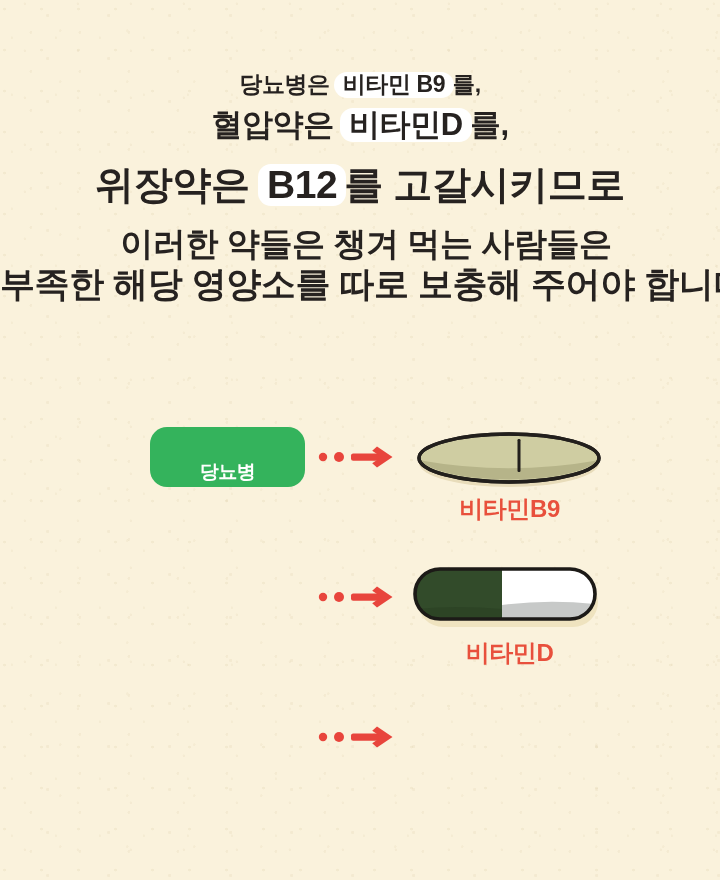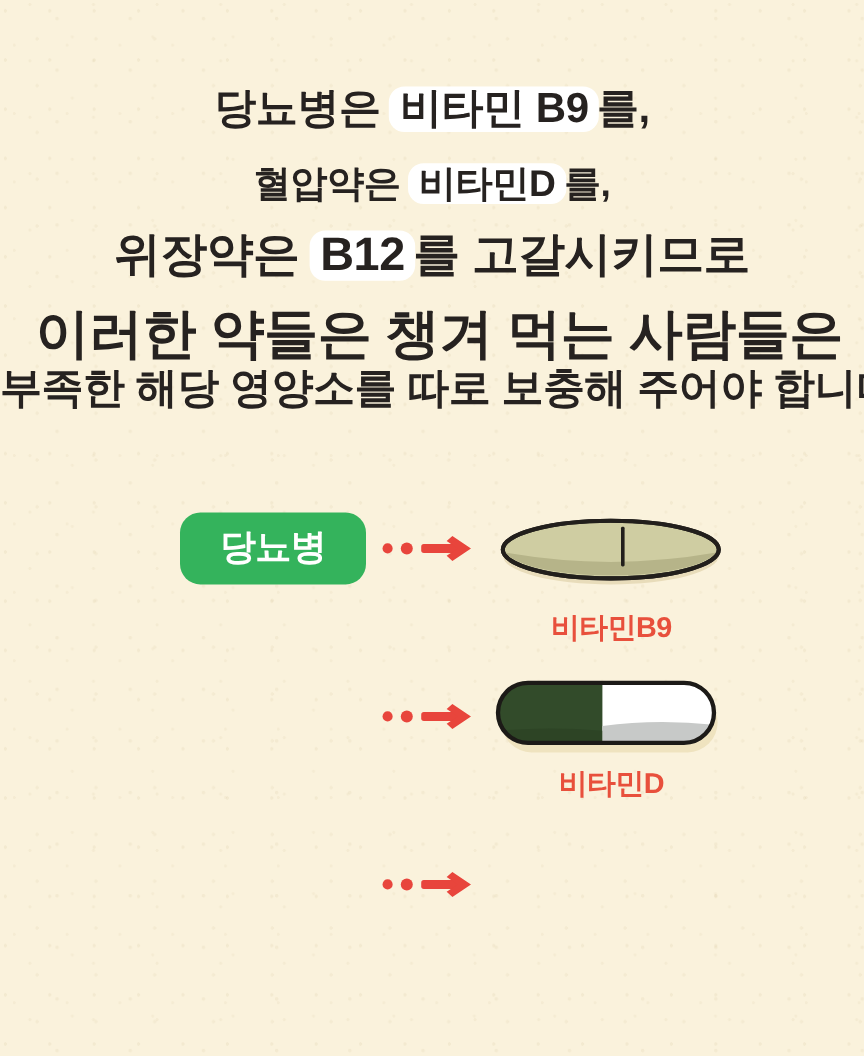--- a/index.html
+++ b/index.html
@@ -44,24 +44,24 @@
     font-weight: 700;
     letter-spacing: -0.4px;
   }
 
   .hl-line {
     display: block;
     white-space: nowrap;
     line-height: 1.0;
   }
 
-  .hl-line.l1 { font-size: 35px; margin-bottom: 26px; }
+  .hl-line.l1 { font-size: 23px; margin-bottom: 10px; }
   .hl-line.l2 { font-size: 31px; margin-bottom: 22px; }
   .hl-line.l3 { font-size: 39px; margin-bottom: 21px; }
-  .hl-line.l4 { font-size: 45px; margin-bottom: 6px; padding-left: 12px; }
+  .hl-line.l4 { font-size: 33px; margin-bottom: 6px; padding-left: 12px; }
   .hl-line.l5 { font-size: 35px; }
 
   .hl-seg {
     display: inline;
   }
 
   
   .hl-mark {
     display: inline-block;
     position: relative;
@@ -88,24 +88,24 @@
 
   
   .badge {
     position: absolute;
     left: 150px;
     top: 12px;
     width: 155px;
     height: 60px;
     border-radius: 17px;
     display: flex;
-    align-items: center;
+    align-items: flex-end;
     justify-content: center;
     color: #ffffff;
-    font-size: 30px;
+    font-size: 19px;
     font-weight: 700;
     letter-spacing: -0.5px;
     box-sizing: border-box;
     padding-bottom: 2px;
   }
 
   
   .arrow {
     position: absolute;
     left: 318px;
@@ -138,21 +138,21 @@
     width: 195px;
     text-align: center;
     color: #e8503c;
     font-size: 24px;
     font-weight: 700;
     letter-spacing: -0.4px;
   }
 
   
   .row-1 .pill-art  { top: 12px; height: 62px; }
-  .row-1 .pill-label{ top: 92px; }
+  .row-1 .pill-label{ top: 78px; }
   .row-2 .pill-art  { top: 10px; height: 66px; }
   .row-2 .pill-label{ top: 82px; }
   .row-3 .pill-art  { top: 6px;  height: 76px; }
   .row-3 .pill-label{ top: 84px; }
 </style>
 </head>
 <body>
 
 <div class="page" style="background-color: rgb(250, 242, 220);">
 

